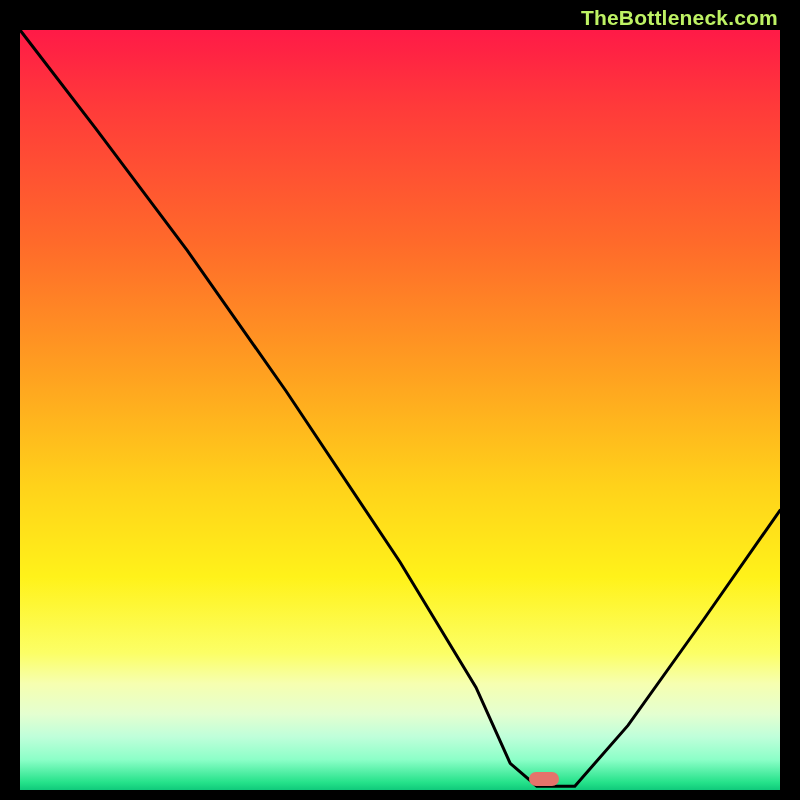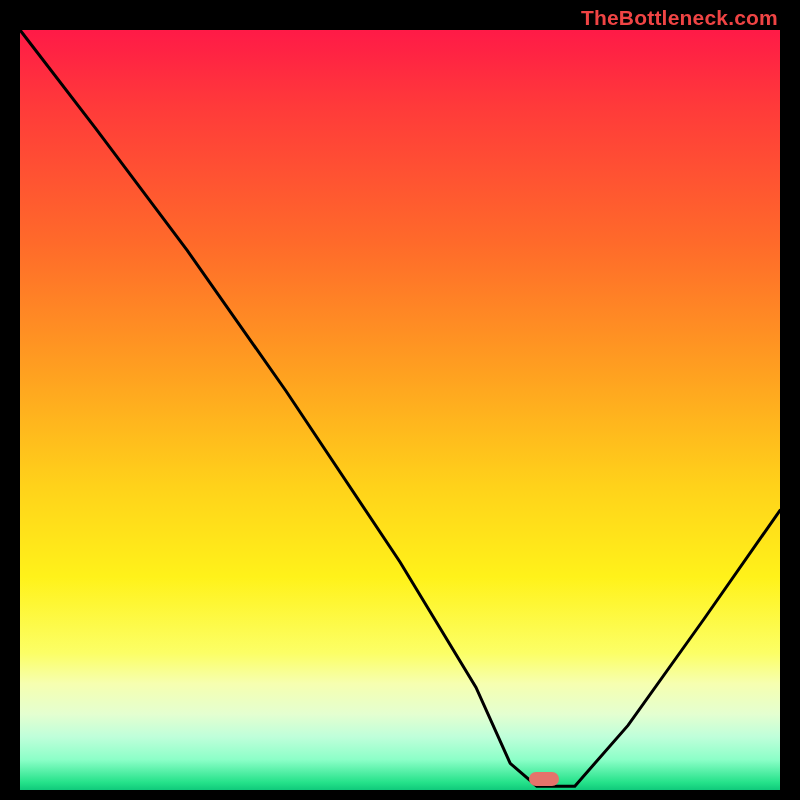--- a/index.html
+++ b/index.html
@@ -39,21 +39,21 @@
     );
   }
   .watermark {
     position: absolute;
     top: 6px;
     right: 22px;
     font-family: Arial, Helvetica, sans-serif;
     font-size: 21px;
     font-weight: 600;
     letter-spacing: 0.2px;
-    color: #ef4444;
+    color: #bef264;
     user-select: none;
   }
   svg.curve {
     position: absolute;
     left: 20px;
     top: 30px;
     width: 760px;
     height: 760px;
     overflow: visible;
   }

